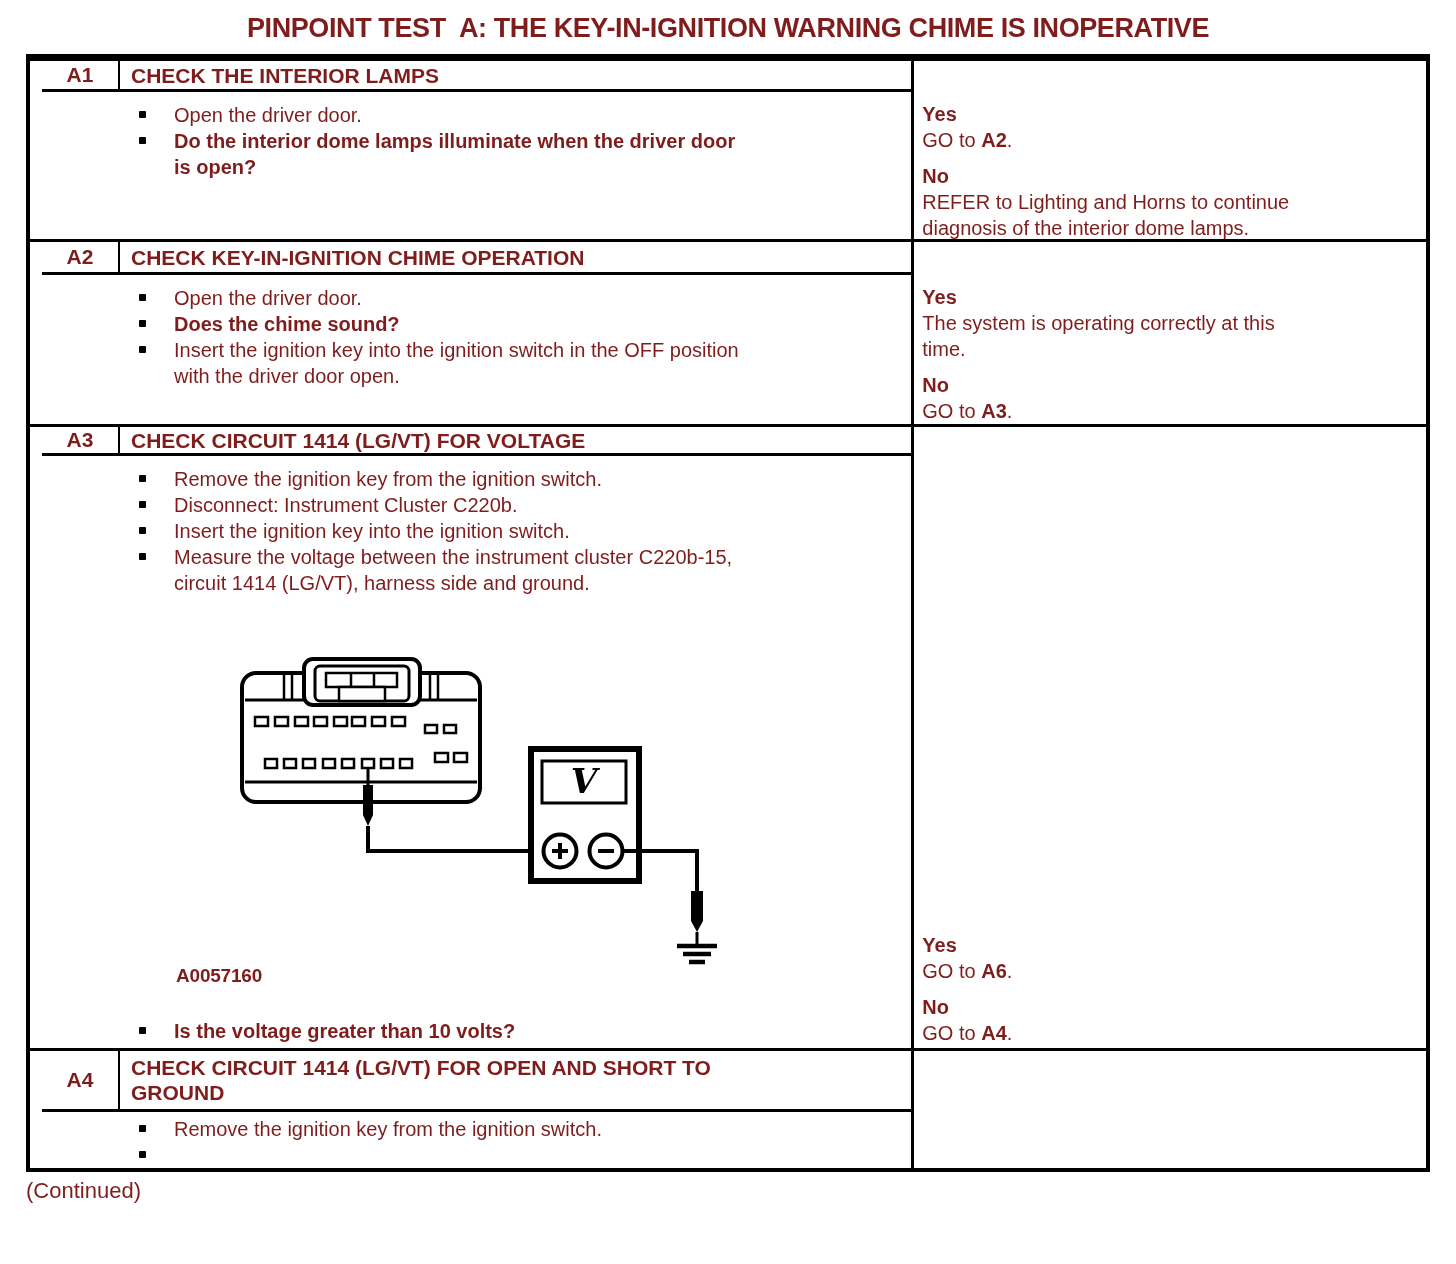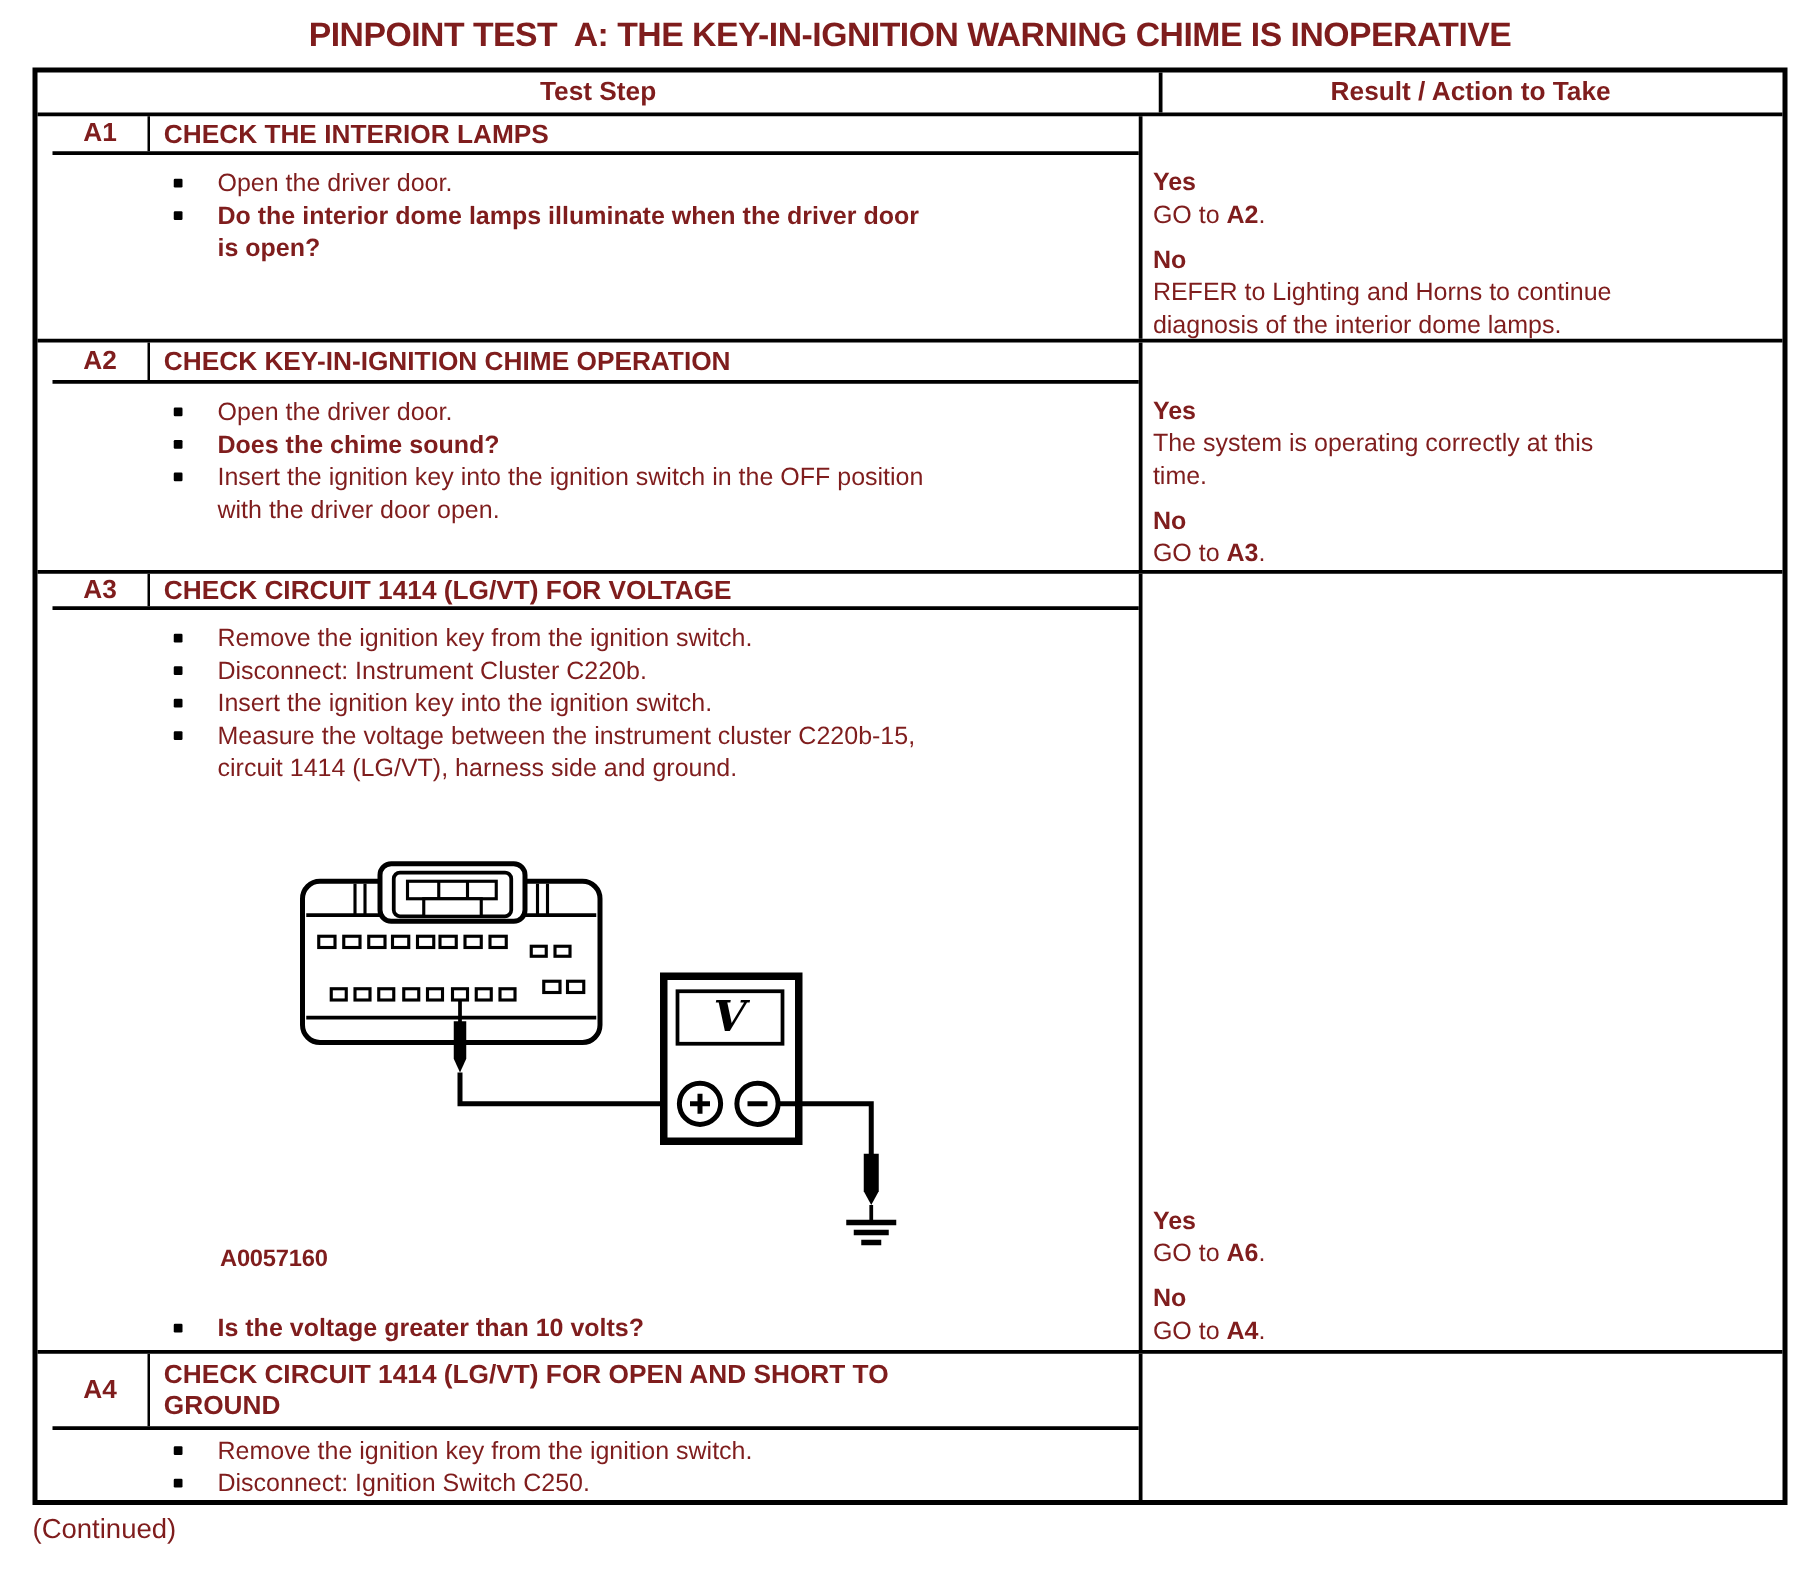--- a/index.html
+++ b/index.html
@@ -45,24 +45,20 @@
 </style>
 </head>
 <body>
 
 <div class="page">
 
   <div class="doc-title">PINPOINT TEST  A: THE KEY-IN-IGNITION WARNING CHIME IS INOPERATIVE</div>
 
   <div class="ptable">
 
-    <div class="thead">
-      <div class="th-left">Test Step</div>
-      <div class="th-right">Result / Action to Take</div>
-    </div>
 
     <div class="step">
       <div class="sleft">
         <div class="shdr" style="height:28px">
           <div class="sid">A1</div>
           <div class="sname">CHECK THE INTERIOR LAMPS</div>
         </div>
         <div class="sbody" style="height:147px">
           <div class="bullets">
             <div class="bull">
@@ -259,21 +255,20 @@
 GROUND</div>
         </div>
         <div class="sbody" style="height:56px">
           <div class="bullets" style="padding-top:4px">
             <div class="bull">
                 <span class="bmark"></span>
                 <span class="btext">Remove the ignition key from the ignition switch.</span>
               </div>
             <div class="bull">
                 <span class="bmark"></span>
-                <span class="btext">Disconnect: Ignition Switch C250.</span>
               </div>
           </div>
         </div>
       </div>
       <div class="sright"></div>
     </div>
 
   </div>
 
   <div class="continued">(Continued)</div>

